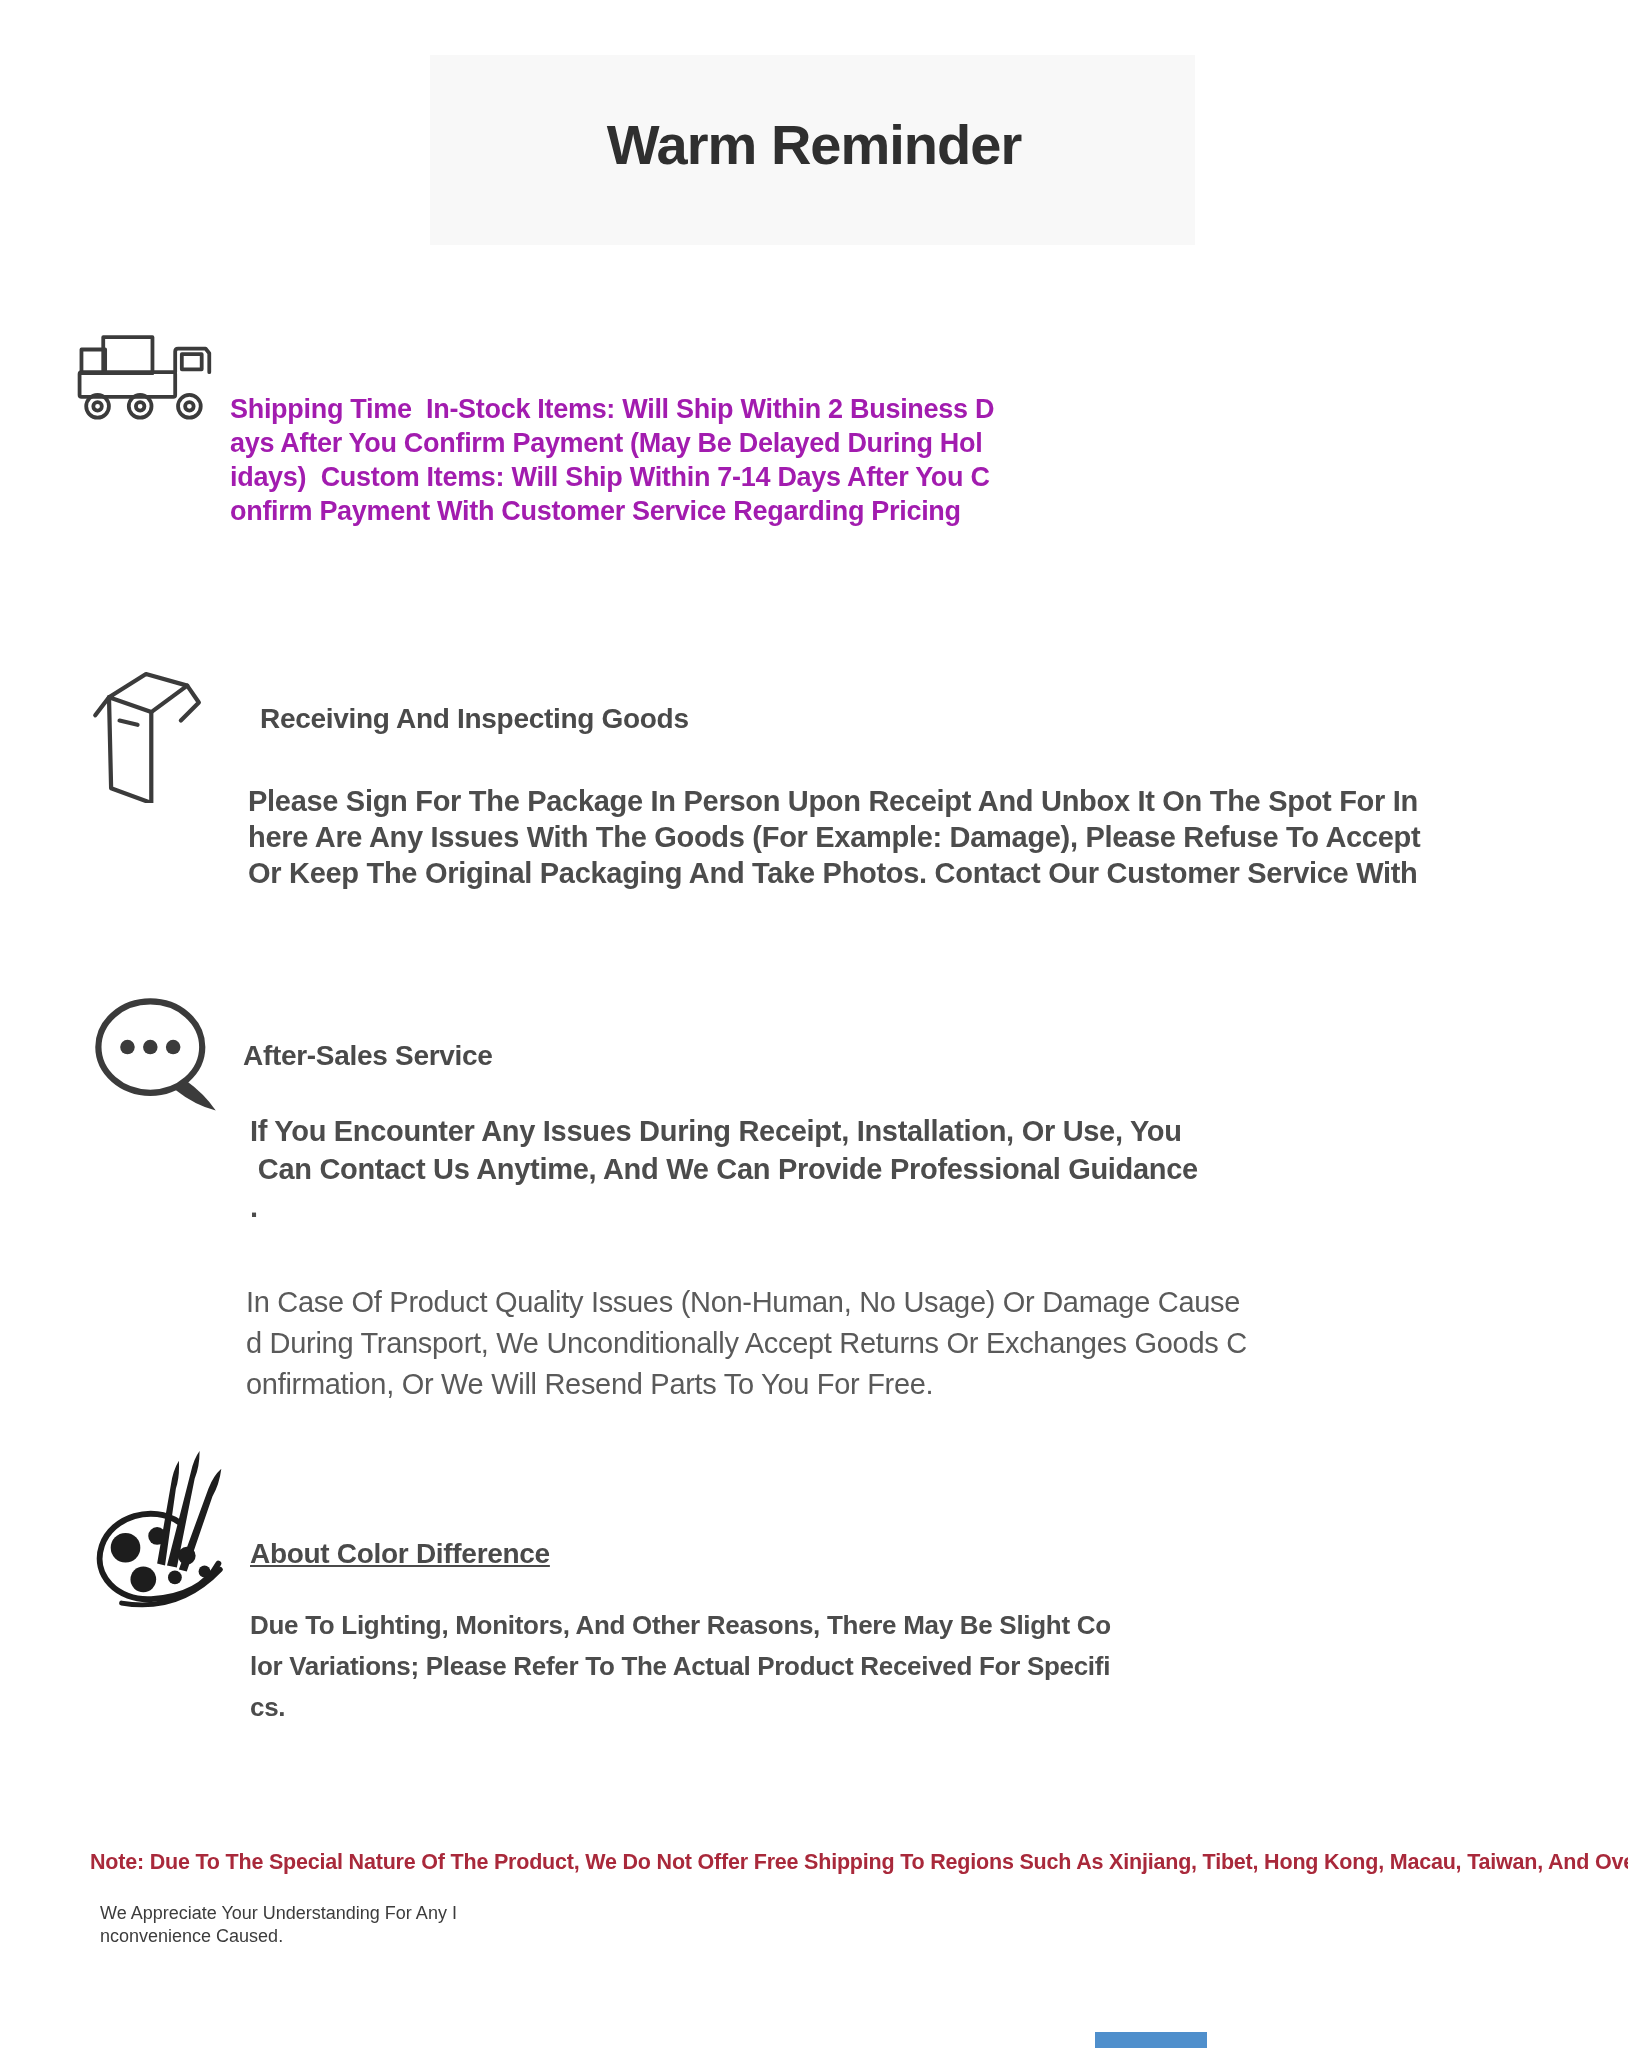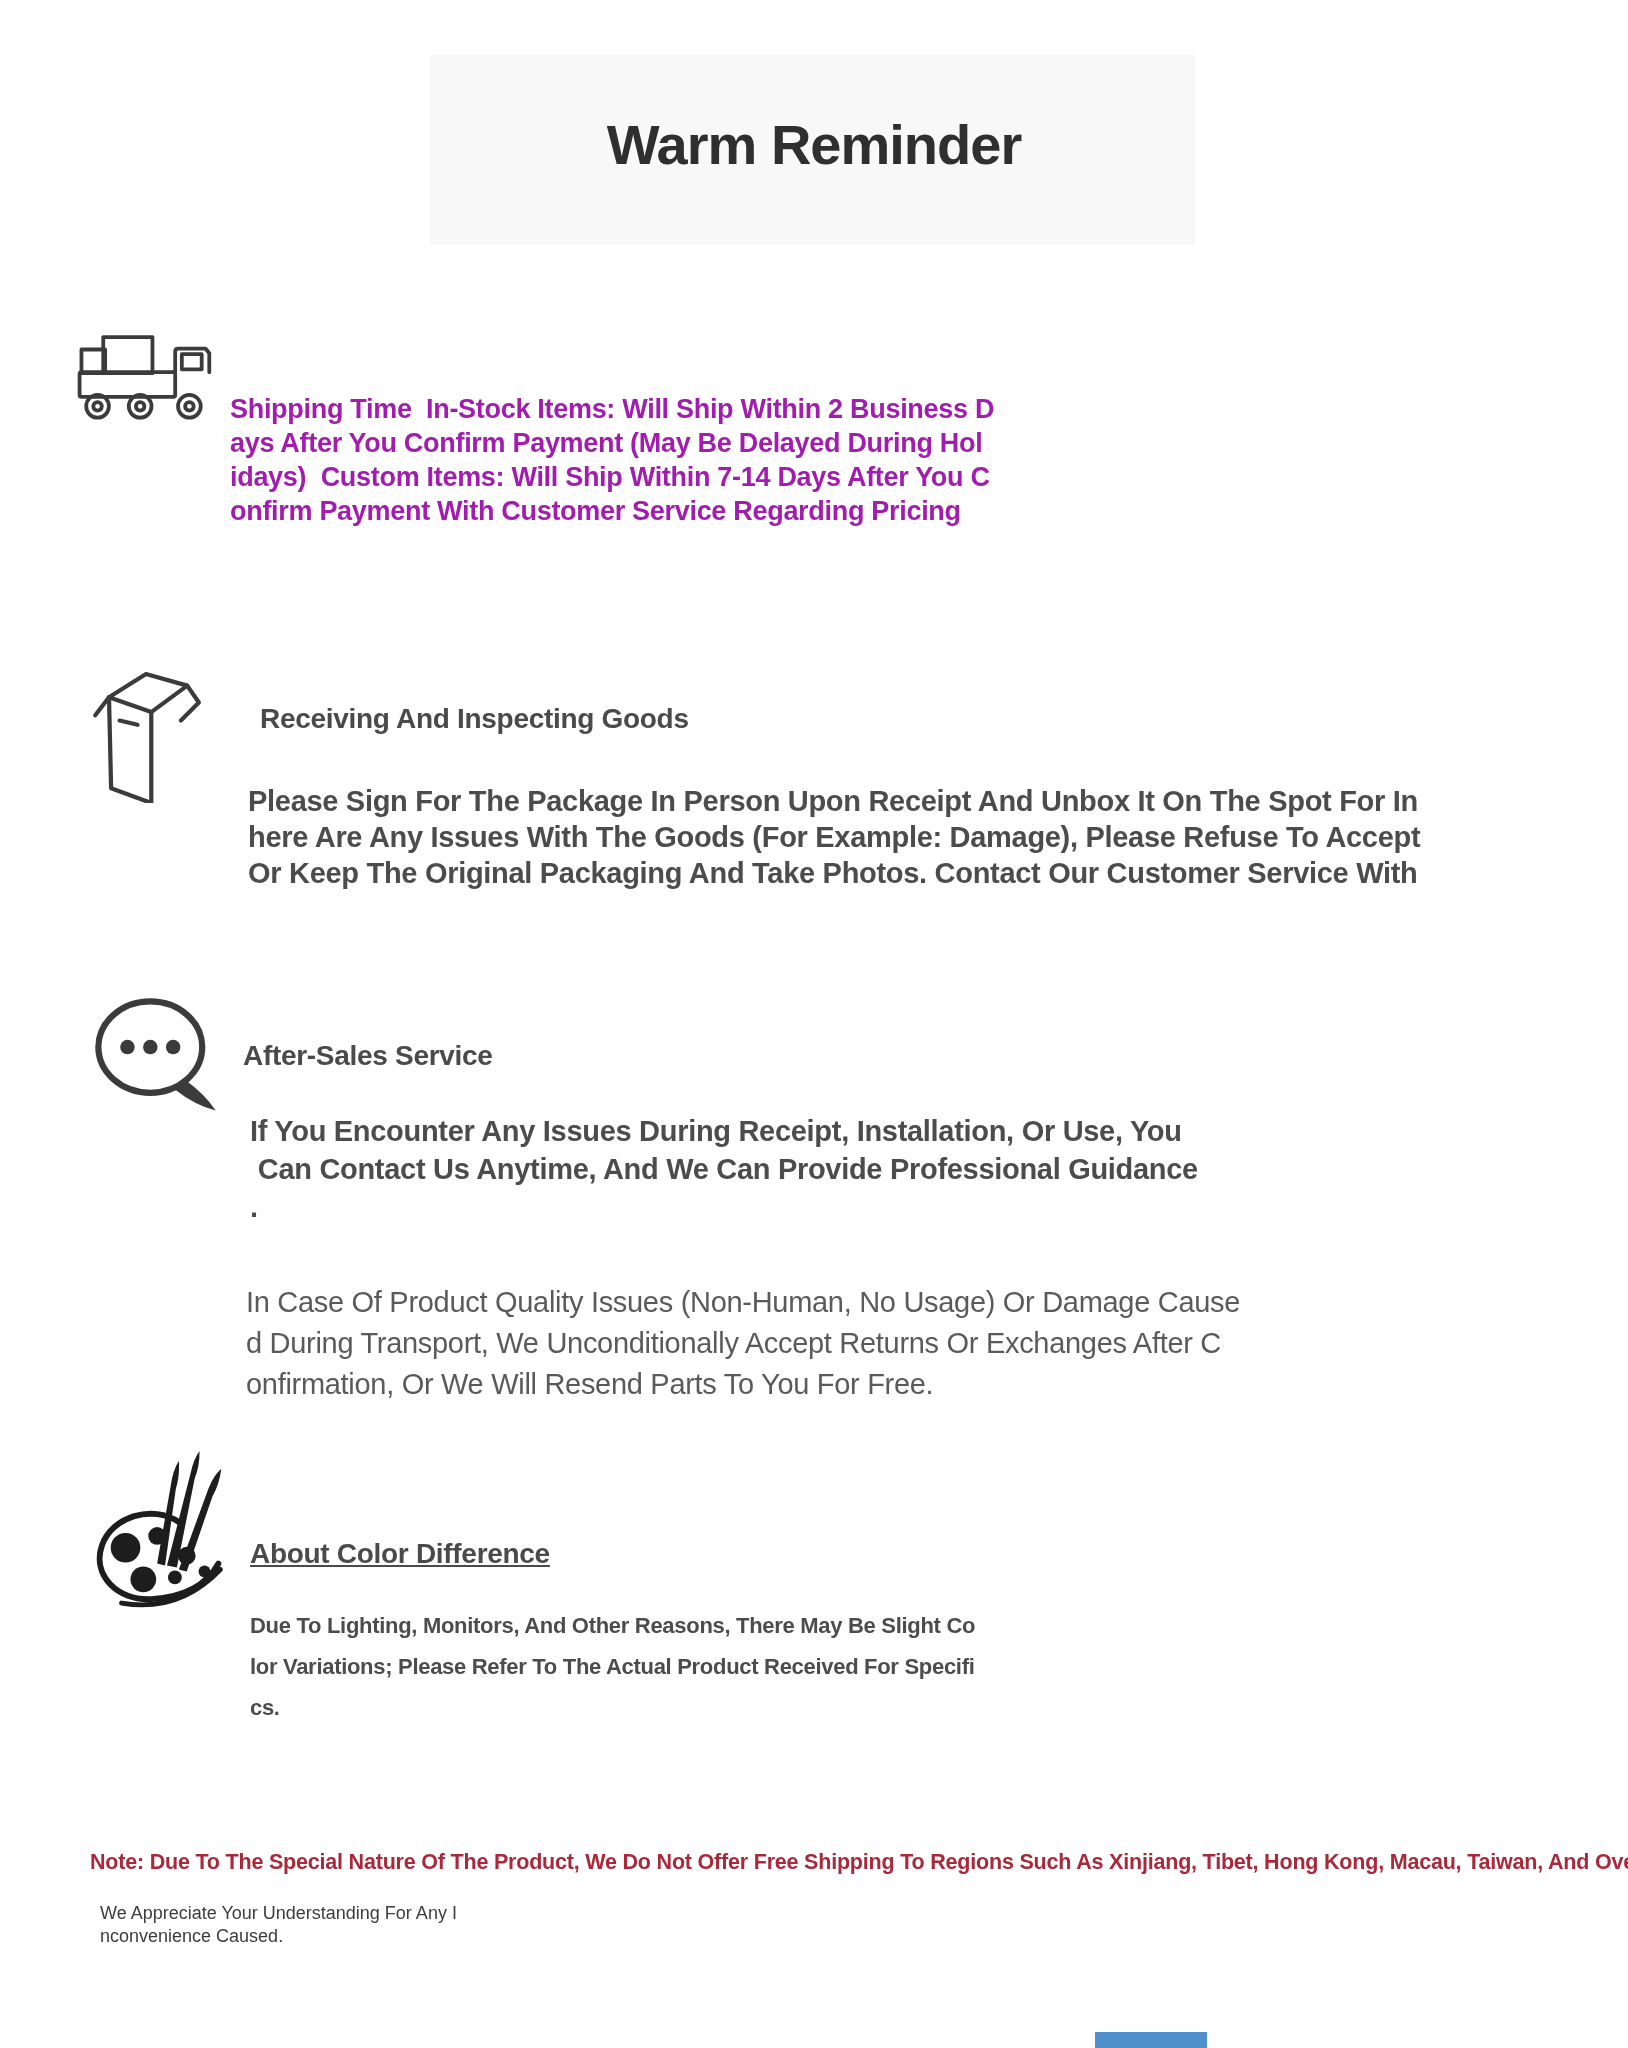--- a/index.html
+++ b/index.html
@@ -18,21 +18,21 @@
   .section-heading{
     font-size:28px;font-weight:700;color:#4a4a4a;letter-spacing:-0.3px;white-space:pre;
   }
   .para .ln{white-space:pre;}
   .para.bold .ln{font-weight:700;}
   .para{letter-spacing:-0.3px;}
   .shipping-para{left:230px;top:392px;font-size:27px;line-height:34px;color:#a21caf;}
   .receiving-para{left:248px;top:783px;font-size:29px;line-height:36px;color:#4c4c4c;}
   .aftersales-para{left:250px;top:1112px;font-size:29px;line-height:38px;color:#4c4c4c;}
   .aftersales-light{left:246px;top:1282px;font-size:29px;line-height:41px;color:#5a5a5a;font-weight:400;}
-  .color-para{left:250px;top:1605px;font-size:22px;line-height:41px;color:#4c4c4c;}
+  .color-para{left:250px;top:1605px;font-size:26px;line-height:41px;color:#4c4c4c;}
   .note-line{
     left:90px;top:1850px;width:1538px;overflow:hidden;white-space:pre;
     font-size:21.5px;font-weight:700;color:#a9293b;letter-spacing:-0.2px;
   }
   .footer-text{left:100px;top:1902px;font-size:18px;line-height:23px;color:#3c3c3c;}
   .footer-text .ln{white-space:pre;}
   .blue-bar{left:1095px;top:2032px;width:112px;height:16px;background:#4f8fcc;}
   svg{display:block;}
   .icon{pointer-events:none;}
 </style>
@@ -91,21 +91,21 @@
   </svg>
 </div>
 <div class="abs section-heading" style="left:243px;top:1040px;">After-Sales Service</div>
 <div class="abs para bold aftersales-para">
   <div class="ln">If You Encounter Any Issues During Receipt, Installation, Or Use, You</div>
   <div class="ln"> Can Contact Us Anytime, And We Can Provide Professional Guidance</div>
   <div class="ln">.</div>
 </div>
 <div class="abs para aftersales-light">
   <div class="ln">In Case Of Product Quality Issues (Non-Human, No Usage) Or Damage Cause</div>
-  <div class="ln">d During Transport, We Unconditionally Accept Returns Or Exchanges After C</div>
+  <div class="ln">d During Transport, We Unconditionally Accept Returns Or Exchanges Goods C</div>
   <div class="ln">onfirmation, Or We Will Resend Parts To You For Free.</div>
 </div>
 
 <div class="abs icon" style="left:88px;top:1445px;width:158px;height:168px;">
   <svg width="158" height="168" viewBox="0 0 160 170" fill="none" stroke-linecap="round">
 
     <path d="M80 122 L104 28 Q107 14 113 6 Q113 22 108 34 L90 124 Z" fill="#1d1d1d" stroke="none"></path>
     <path d="M92 126 L122 44 Q127 31 135 24 Q133 40 126 52 L100 128 Z" fill="#1d1d1d" stroke="none"></path>
     <path d="M70 120 L84 40 Q86 26 92 16 Q93 32 89 44 L78 122 Z" fill="#1d1d1d" stroke="none"></path>
 

